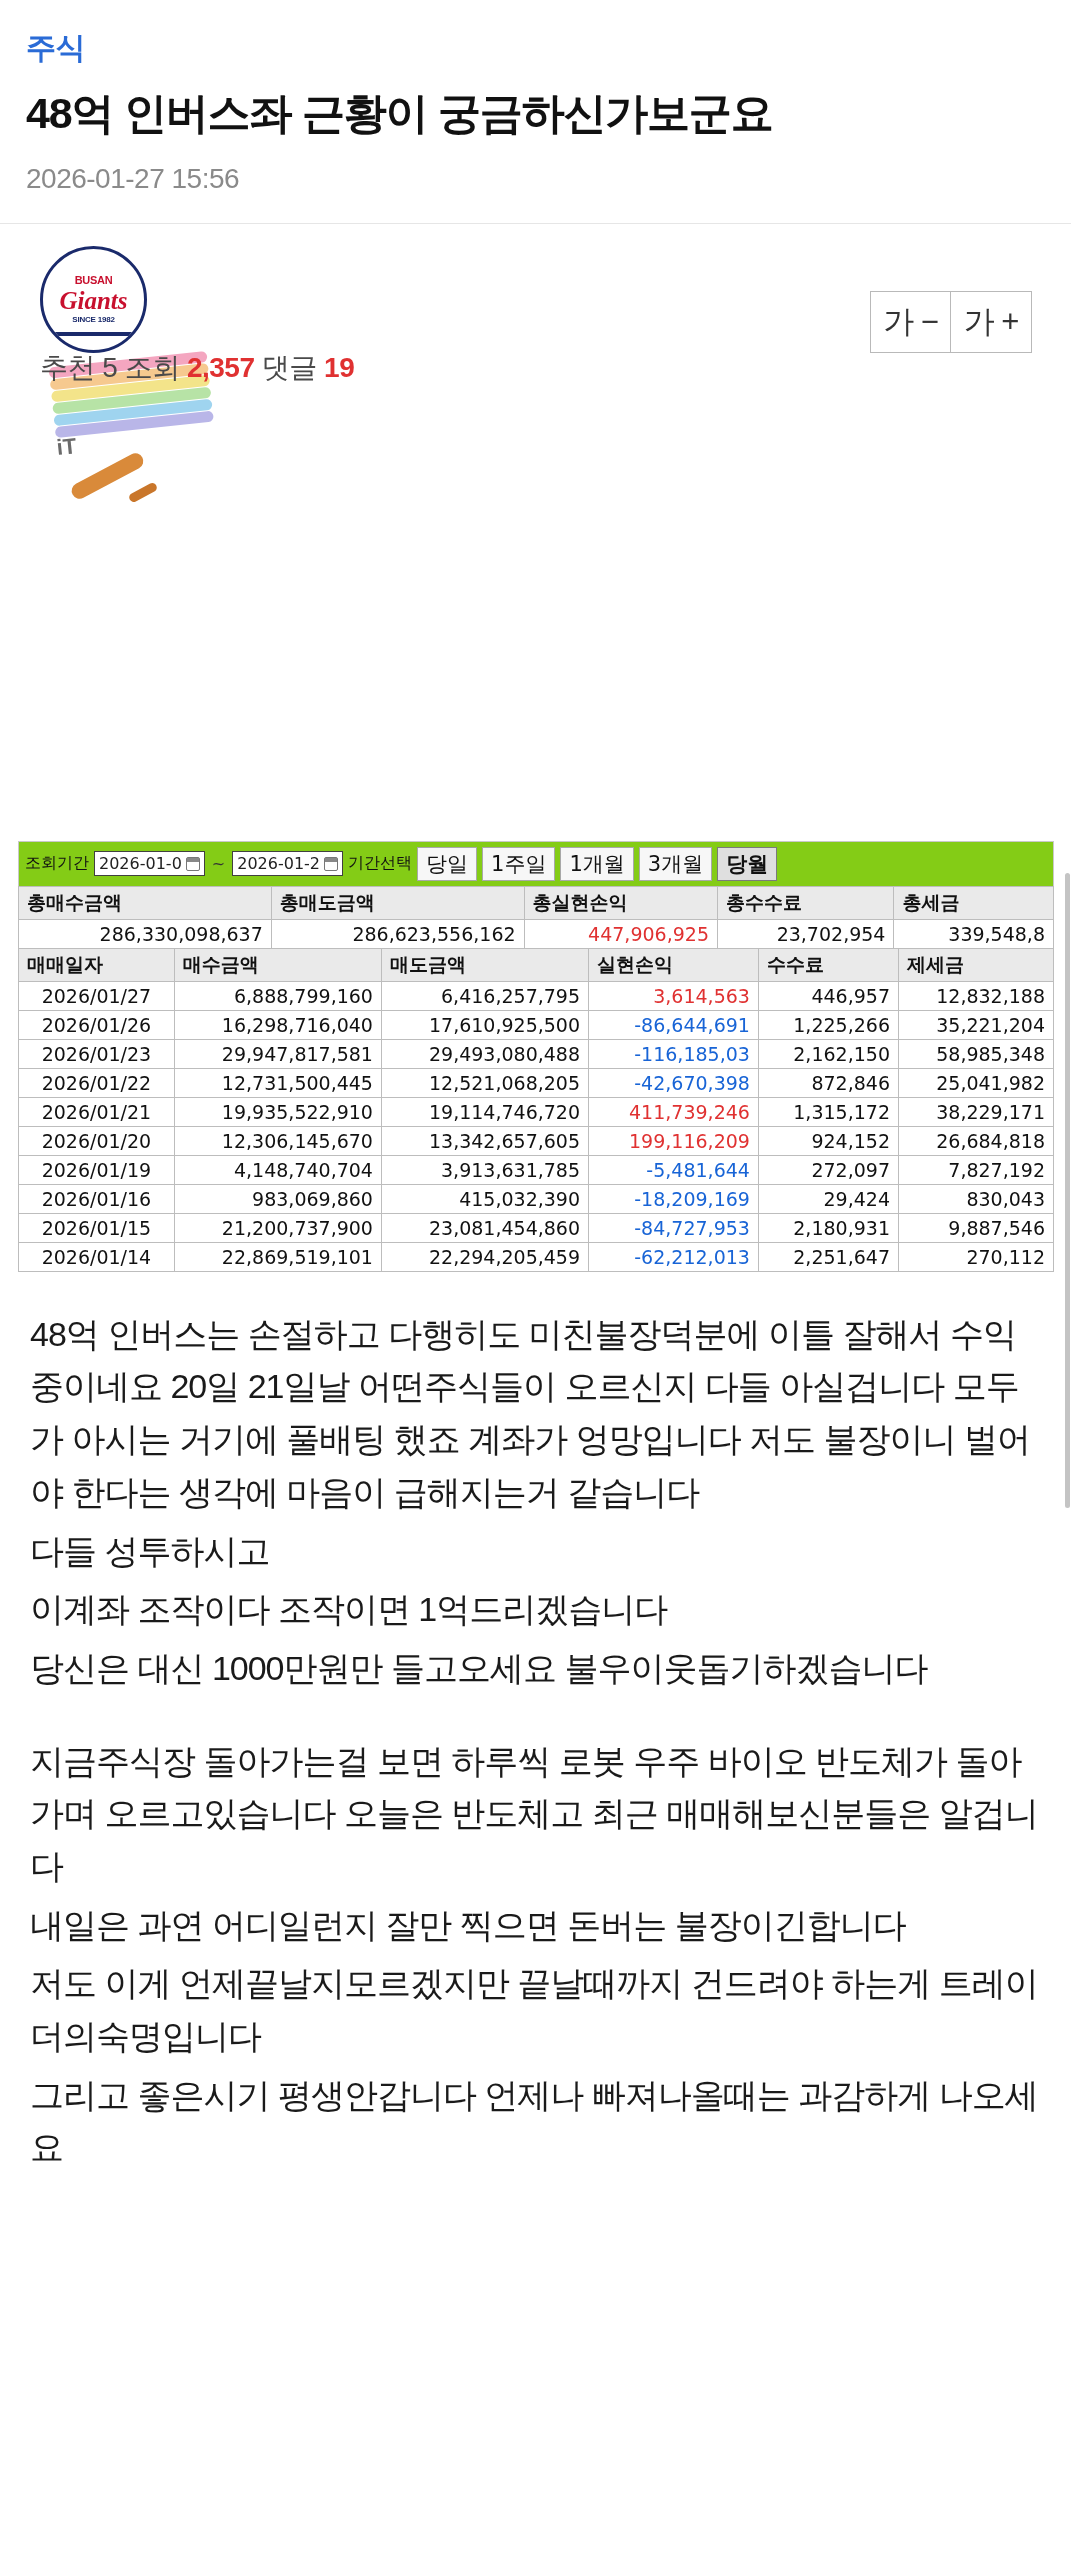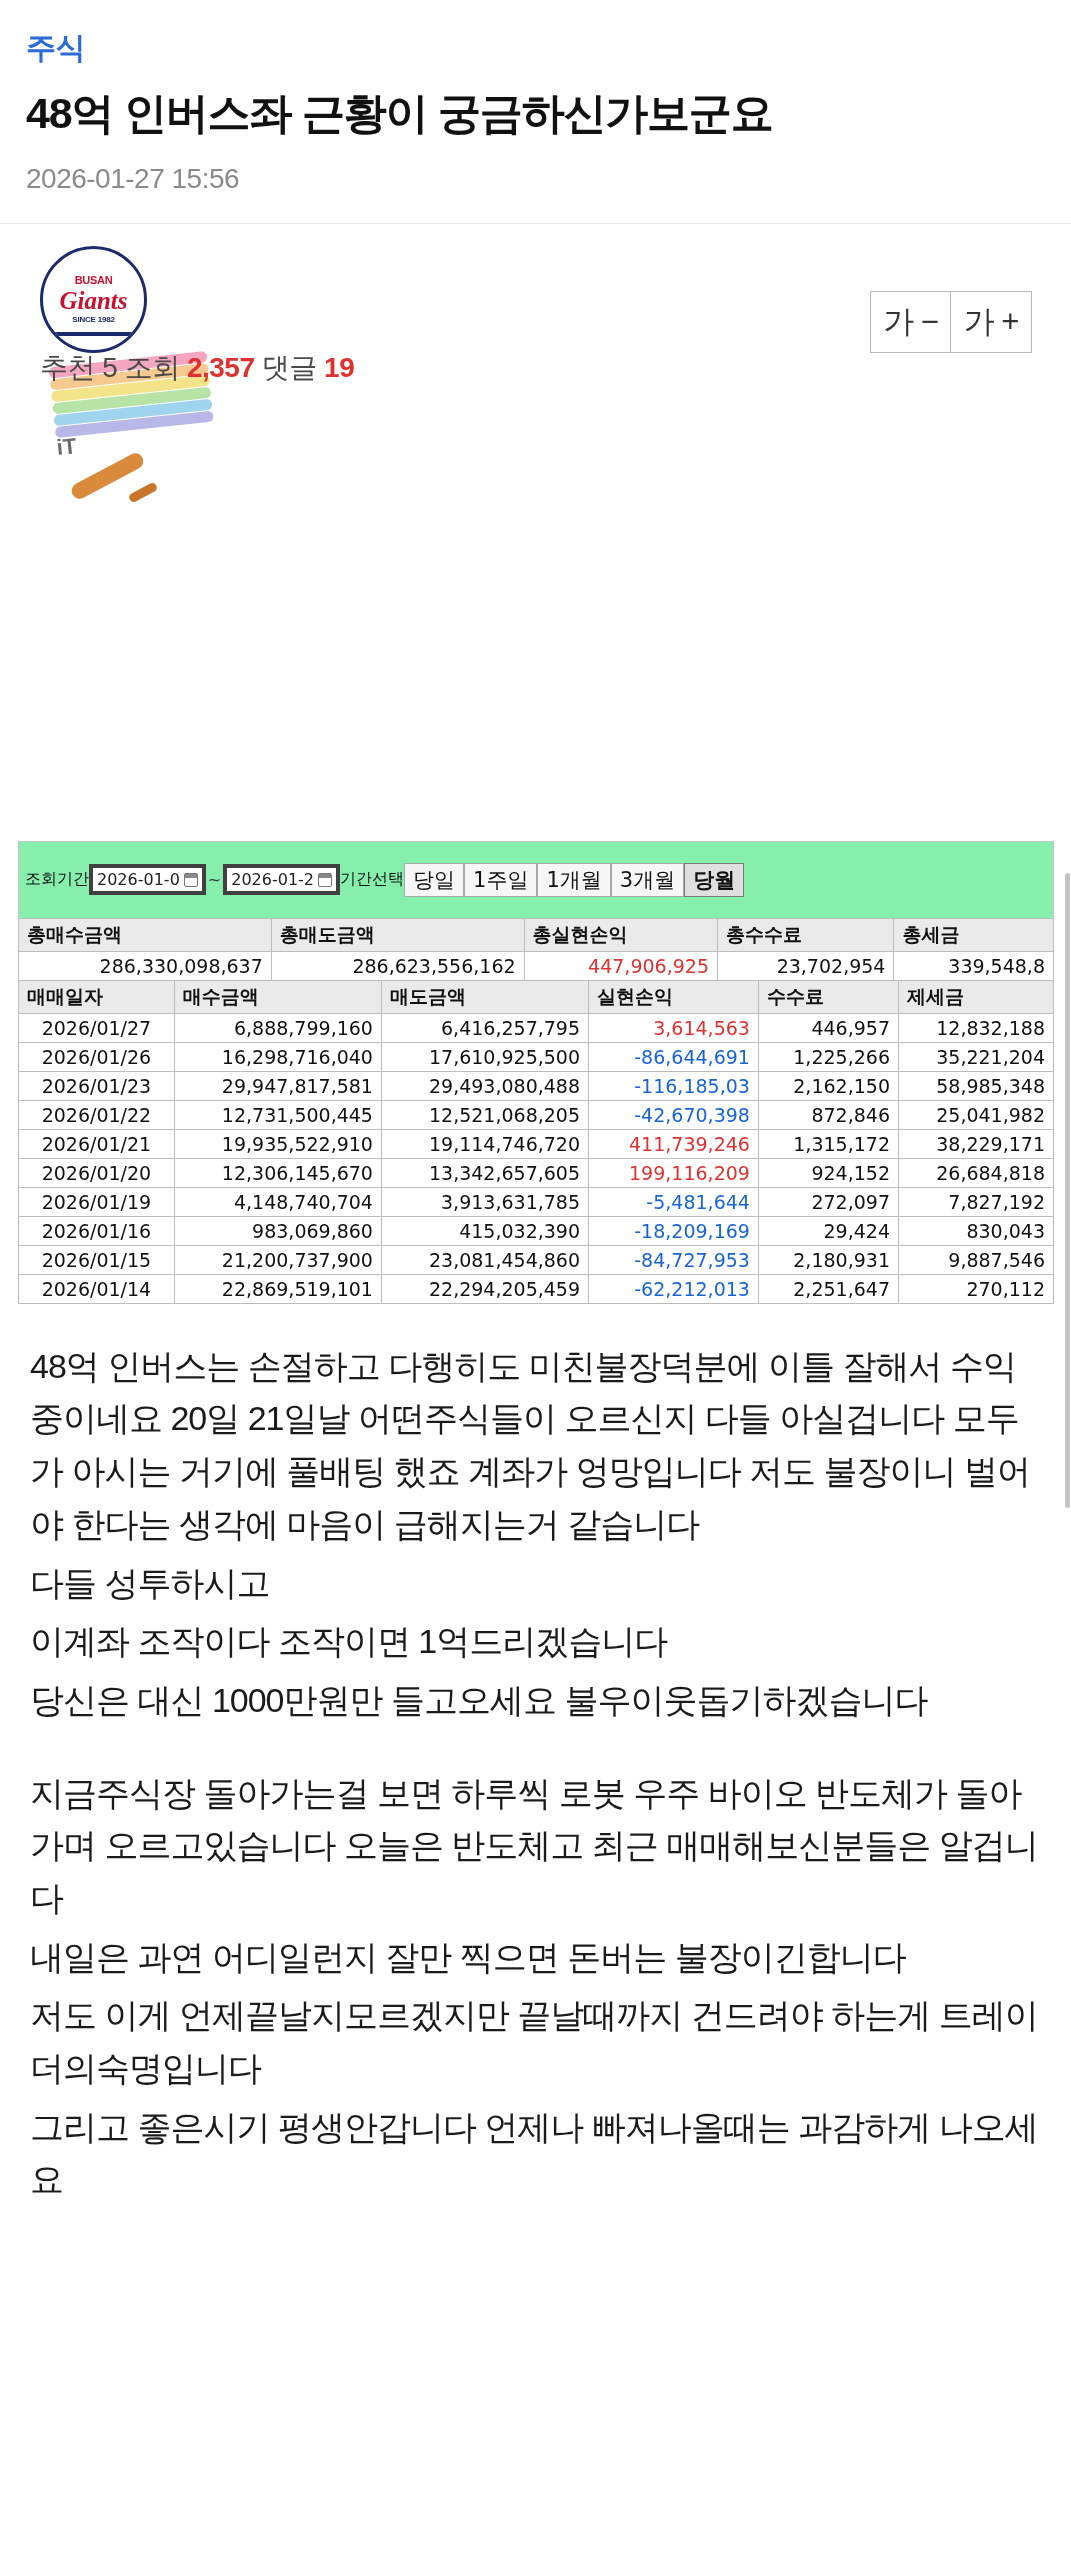--- a/index.html
+++ b/index.html
@@ -134,29 +134,30 @@
   .font-btn + .font-btn { border-left: none; }
 
   
   .table-block {
     margin: 327px 18px 0 18px;
     font-family: "DejaVu Sans", sans-serif;
     color: #111;
   }
   .filter-bar {
     display: flex; align-items: center;
+    gap: 5px;
     font-size: 16px;
     border: 1px solid #c9c9c9;
     border-bottom: none;
-    background: #86efac;
-    padding: 21px 6px;
+    background: #84cc16;
+    padding: 5px 6px;
   }
   .filter-bar .lbl { font-size: 16px; color: #111; white-space: nowrap; }
   .date-box {
-    border: 4px solid #404040;
+    border: 1px solid #404040;
     background: #fff;
     font-size: 16px;
     padding: 2px 4px;
     display: flex; align-items: center; gap: 4px;
     color: #222;
   }
   .cal-ico {
     width: 14px; height: 14px;
     border: 1px solid #777; border-radius: 2px;
     position: relative; display: inline-block;

